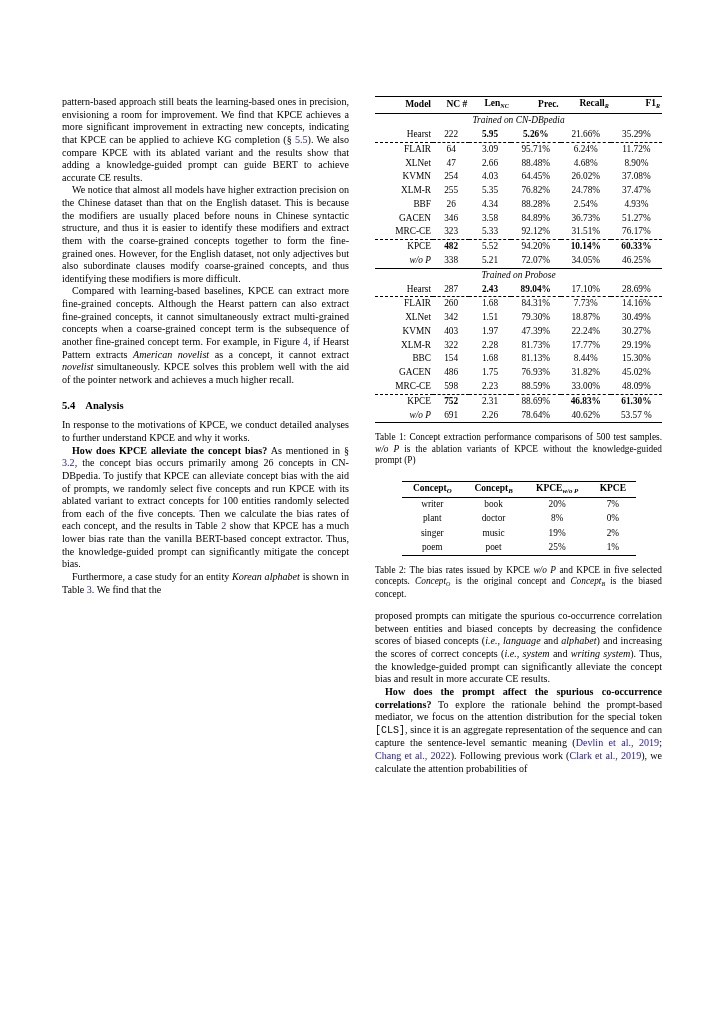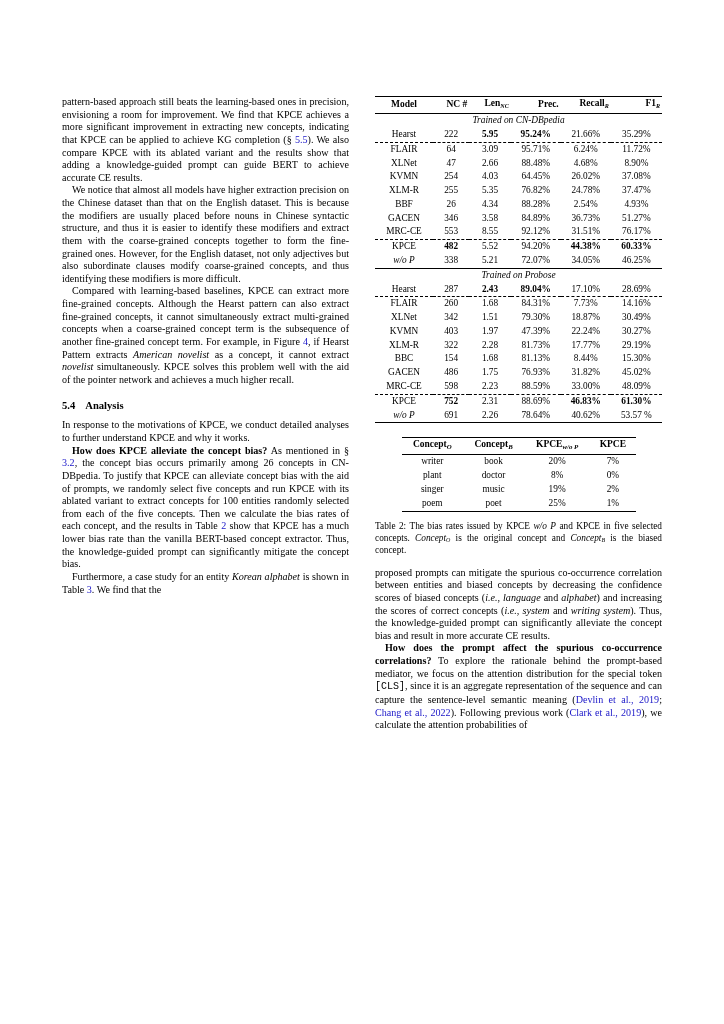--- a/index.html
+++ b/index.html
@@ -61,21 +61,21 @@
     font-size: 9.3px;
     line-height: 11.6px;
     width: 100%;
   }
   table.data th, table.data td {
     padding: 1.1px 2px;
     text-align: center;
     white-space: nowrap;
   }
   table.data th { font-weight: bold; font-size: 9.5px; padding-bottom: 2.5px; padding-top: 1px; text-align: right;}
-  table.data .lft { text-align: center; padding-left: 2px; }
+  table.data .lft { text-align: right; padding-left: 2px; }
   .rule-top   { border-top: 1.4px solid #000; }
   .rule-thin  { border-top: 0.8px solid #000; }
   .rule-dash  { border-top: 1px dashed #000; }
   .rule-bot   { border-bottom: 1.4px solid #000; }
   .groupname {
     font-style: italic;
     text-align: center;
     font-size: 9.4px;
     padding: 1.6px 0 1.6px 0;
   }
@@ -141,21 +141,21 @@
               </tr>
           </thead>
           <tbody id="t1-body">
               <tr class="rule-thin">
                 <td colspan="6" class="groupname">Trained on CN-DBpedia</td>
               </tr>
               <tr>
                 <td class="lft">Hearst</td>
                 <td class="">222</td>
                 <td class="b">5.95</td>
-                <td class="b">95.24%</td>
+                <td class="b">5.26%</td>
                 <td class="">21.66%</td>
                 <td class="">35.29%</td>
               </tr>
               <tr class="rule-dash">
                 <td class="lft">FLAIR</td>
                 <td class="">64</td>
                 <td class="">3.09</td>
                 <td class="">95.71%</td>
                 <td class="">6.24%</td>
                 <td class="">11.72%</td>
@@ -195,32 +195,32 @@
               <tr>
                 <td class="lft">GACEN</td>
                 <td class="">346</td>
                 <td class="">3.58</td>
                 <td class="">84.89%</td>
                 <td class="">36.73%</td>
                 <td class="">51.27%</td>
               </tr>
               <tr>
                 <td class="lft">MRC-CE</td>
-                <td class="">553</td>
-                <td class="">8.55</td>
+                <td class="">323</td>
+                <td class="">5.33</td>
                 <td class="">92.12%</td>
                 <td class="">31.51%</td>
                 <td class="">76.17%</td>
               </tr>
               <tr class="rule-dash">
                 <td class="lft">KPCE</td>
                 <td class="b">482</td>
                 <td class="">5.52</td>
                 <td class="">94.20%</td>
-                <td class="b">44.38%</td>
+                <td class="b">10.14%</td>
                 <td class="b">60.33%</td>
               </tr>
               <tr>
                 <td class="lft indent-wo"><span class="it">w/o P</span></td>
                 <td class="">338</td>
                 <td class="">5.21</td>
                 <td class="">72.07%</td>
                 <td class="">34.05%</td>
                 <td class="">46.25%</td>
               </tr>
@@ -302,20 +302,21 @@
               <tr class="rule-bot">
                 <td class="lft indent-wo"><span class="it">w/o P</span></td>
                 <td class="">691</td>
                 <td class="">2.26</td>
                 <td class="">78.64%</td>
                 <td class="">40.62%</td>
                 <td class="">53.57 %</td>
               </tr>
             </tbody>
         </table>
+        <p class="caption" id="t1-cap">Table 1: Concept extraction performance comparisons of 500 test samples. <span class="it">w/o P</span> is the ablation variants of KPCE without the knowledge-guided prompt (P)</p>
       </div>
 
       <div class="spacer-14"></div>
 
       <div class="tbl-wrap">
         <table class="bias">
           <thead>
             <tr class="rule-top" id="t2-head">
                 <th>Concept<sub class="it small-sup">O</sub></th>
                 <th>Concept<sub class="it small-sup">B</sub></th>

